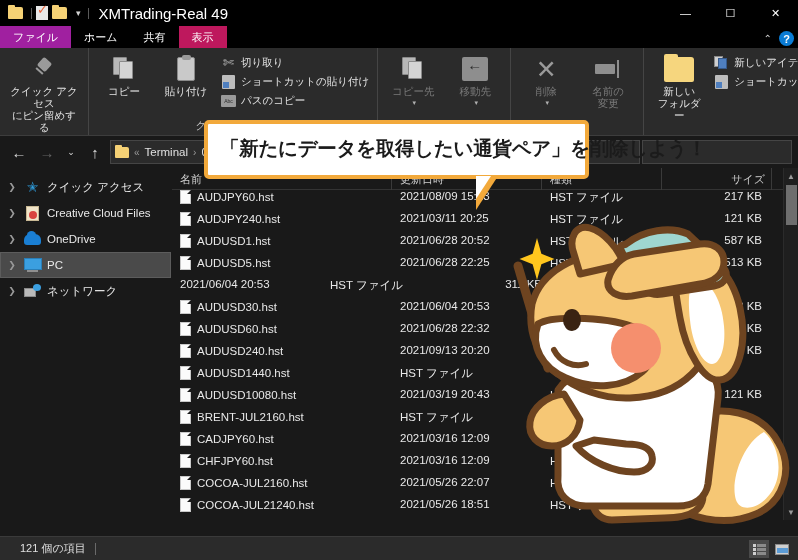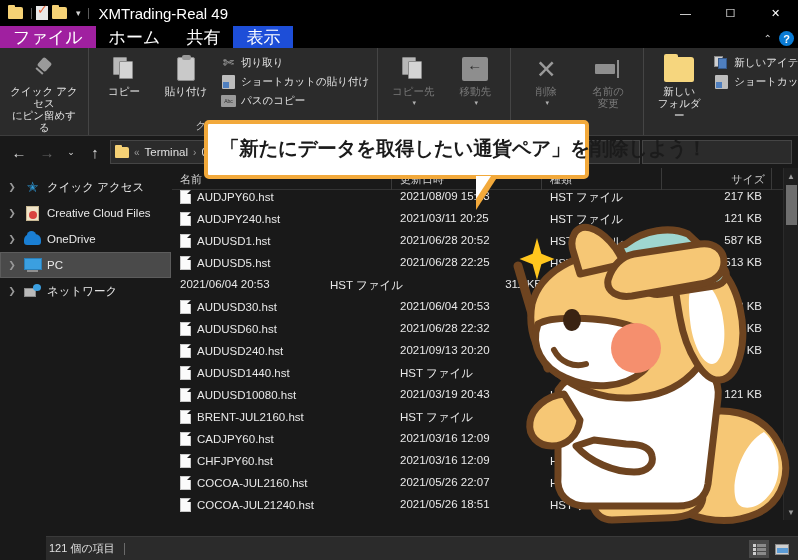--- a/index.html
+++ b/index.html
@@ -98,25 +98,25 @@
     display: flex;
     align-items: flex-end;
     position: relative;
   }
   .tab {
     height: 22px;
     padding: 0 13px;
     display: flex;
     align-items: center;
     color: #ffffff;
-    font-size: 17px;
+    font-size: 11px;
     white-space: nowrap;
   }
   .tab.file { background: #a020a0; }
-  .tab.active { background: #1d4ed8; }
+  .tab.active { background: #be185d; }
   .tab-right {
     position: absolute;
     right: 4px; bottom: 2px;
     display: flex;
     align-items: center;
     gap: 7px;
   }
   .caret-up { color: #d0d0d0; font-size: 10px; }
   .help-circ {
     width: 15px; height: 15px;
@@ -537,24 +537,23 @@
 
   
   .statusbar {
     position: absolute;
     left: 0; right: 0; bottom: 0;
     height: 24px;
     background: #2b2b2b;
     border-top: 1px solid #3a3a3a;
     display: flex;
     align-items: center;
-    padding-left: 3px;
+    padding-left: 20px;
     color: #e0e0e0;
     font-size: 11px;
-    margin-left: 46px;
   }
   .status-sep { width:1px; height:12px; background:#6a6a6a; margin:0 9px; }
   .viewbtns {
     position: absolute;
     right: 6px; top: 3px;
     display: flex;
     gap: 3px;
   }
   .vb {
     width: 20px; height: 18px;

